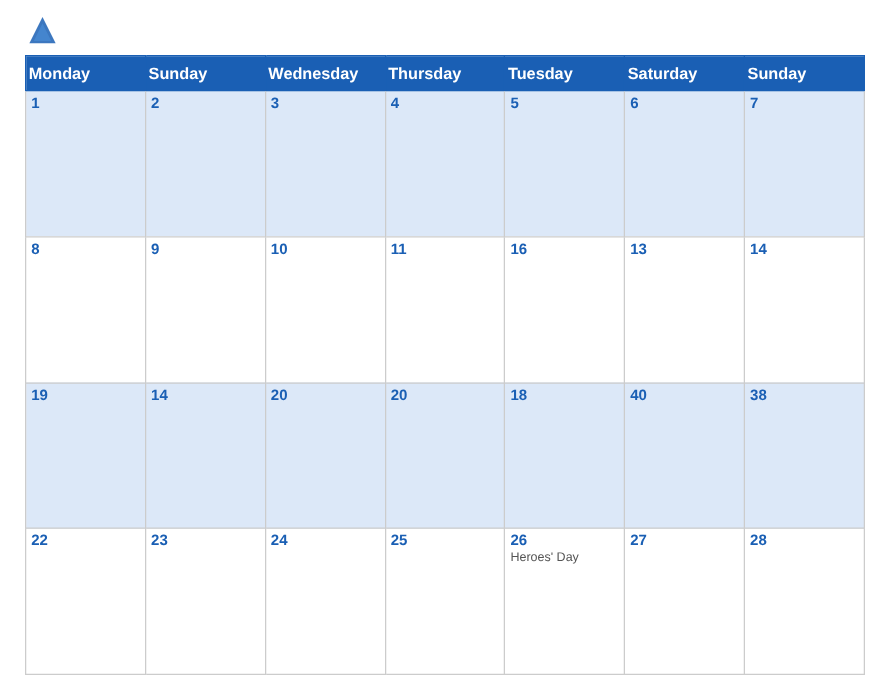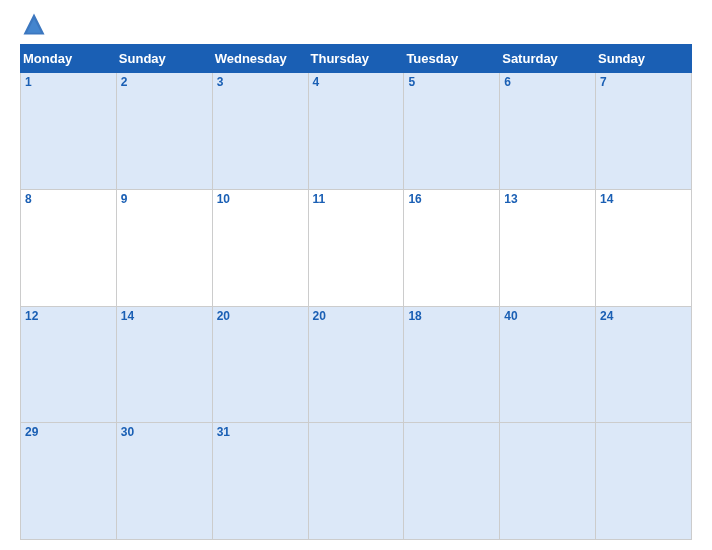--- a/index.html
+++ b/index.html
@@ -180,50 +180,59 @@
         </td>
         <td>
           <span class="day-num">13</span>
         </td>
         <td>
           <span class="day-num">14</span>
         </td>
       </tr>
       <tr class="row-blue">
         <td>
-          <span class="day-num">12</span>
+          <span class="day-num">19</span>
         </td>
         <td>
           <span class="day-num">14</span>
         </td>
         <td>
           <span class="day-num">20</span>
         </td>
         <td>
           <span class="day-num">20</span>
         </td>
         <td>
           <span class="day-num">18</span>
         </td>
         <td>
           <span class="day-num">40</span>
         </td>
         <td>
+          <span class="day-num">38</span>
+        </td>
+      </tr>
+      <tr class="row-white">
+        <td>
+          <span class="day-num">22</span>
+        </td>
+        <td>
+          <span class="day-num">23</span>
+        </td>
+        <td>
           <span class="day-num">24</span>
         </td>
-      </tr>
-      <tr class="row-blue">
-        <td>
-          <span class="day-num">29</span>
-        </td>
-        <td>
-          <span class="day-num">30</span>
-        </td>
-        <td>
-          <span class="day-num">31</span>
-        </td>
-        <td></td>
-        <td></td>
-        <td></td>
-        <td></td>
+        <td>
+          <span class="day-num">25</span>
+        </td>
+        <td>
+          <span class="day-num">26</span>
+          <span class="event-label">Heroes' Day</span>
+        </td>
+        <td>
+          <span class="day-num">27</span>
+        </td>
+        <td>
+          <span class="day-num">28</span>
+        </td>
       </tr>
     </tbody>
 </table>
 
 </body></html>

